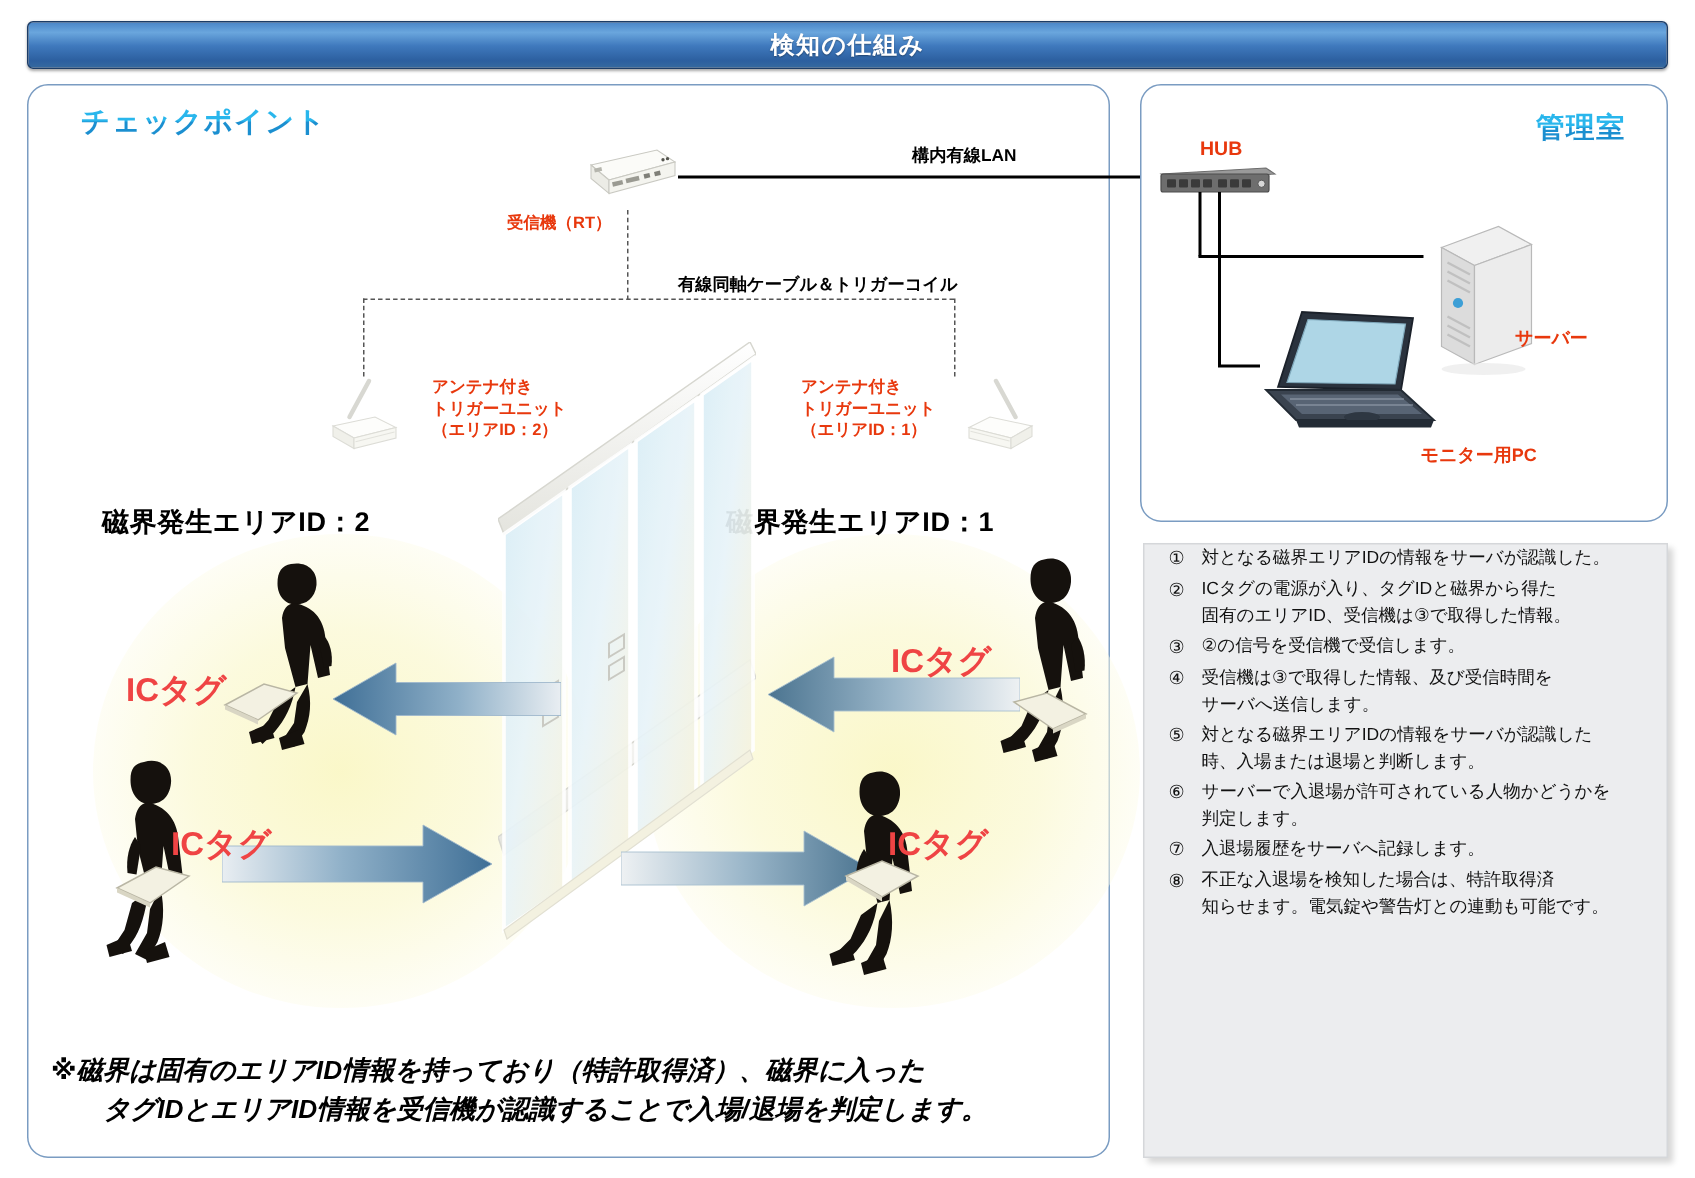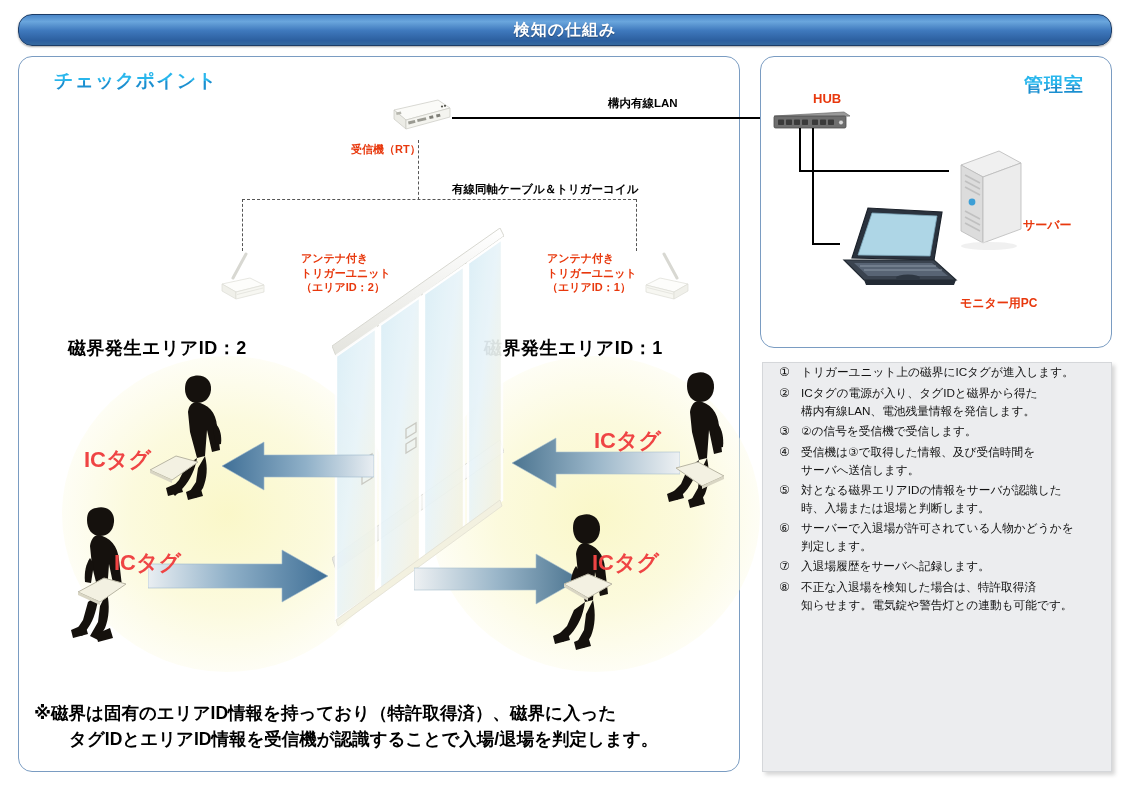--- a/index.html
+++ b/index.html
@@ -12,21 +12,21 @@
     position: relative;
     overflow: hidden;
   }
 
   
   .title-bar {
     position: absolute;
     left: 18px; top: 14px;
     width: 1094px; height: 32px;
     border: 1px solid #1c3c66;
-    border-radius: 14px;
+    border-radius: 4px;
     background: linear-gradient(to bottom,
         #4a86c8 0%, #6aa6dd 22%, #3f79bd 52%, #2c5f9f 85%, #35699f 100%);
     box-shadow: 0 1px 2px rgba(0,0,0,.35);
     display: flex; align-items: center; justify-content: center;
   }
   .title-bar .title-text {
     color: #ffffff;
     font-size: 16px;
     font-weight: bold;
     letter-spacing: 1px;
@@ -68,21 +68,20 @@
   #mgmt-title       { left: 1000px; top: 72px; margin-left: 24px; }
 
   
   .lbl-red {
     position: absolute;
     color: #e8380d;
     font-weight: bold;
     font-size: 11px;
     line-height: 1.32;
     white-space: pre-line;
-    margin-left: 13px;
   }
   .lbl-black {
     position: absolute;
     color: #000000;
     font-weight: bold;
     font-size: 11.5px;
     white-space: nowrap;
   }
   .lbl-ictag {
     position: absolute;
@@ -132,20 +131,21 @@
   
   #footer-note {
     position: absolute;
     left: 34px; top: 700px;
     width: 690px;
     color: #000;
     font-weight: bold;
     font-size: 17.5px;
     line-height: 1.5;
     white-space: pre-line;
+    font-style: italic;
   }
 
   
   #steps-title {
     margin: 22px 0 16px 0;
     text-align: center;
     color: #2b3192;
     font-weight: bold;
     font-size: 21px;
     letter-spacing: 0px;
@@ -479,26 +479,26 @@
     <ellipse cx="70" cy="76" rx="12" ry="3.4" fill="#2e3742"></ellipse>
     <polygon points="26,78 118,78 116,83 28,83" fill="#232b35"></polygon>
   </svg>
 </div>
 <div class="lbl-red" style="left:947px; top:296px; font-size:12px;">モニター用PC</div>
 
 <div id="steps-panel">
   <ul id="steps-list">
       <li>
         <span class="num">①</span>
-        <span class="txt"> トリガーユニット上の磁界にICタグが進入します。</span>
+        <span class="txt"> 対となる磁界エリアIDの情報をサーバが認識した。</span>
       </li>
       <li>
         <span class="num">②</span>
         <span class="txt">ICタグの電源が入り、タグIDと磁界から得た
-構内有線LAN、電池残量情報を発信します。</span>
+固有のエリアID、受信機は③で取得した情報。</span>
       </li>
       <li>
         <span class="num">③</span>
         <span class="txt">②の信号を受信機で受信します。</span>
       </li>
       <li>
         <span class="num">④</span>
         <span class="txt">受信機は③で取得した情報、及び受信時間を
 サーバへ送信します。</span>
       </li>

